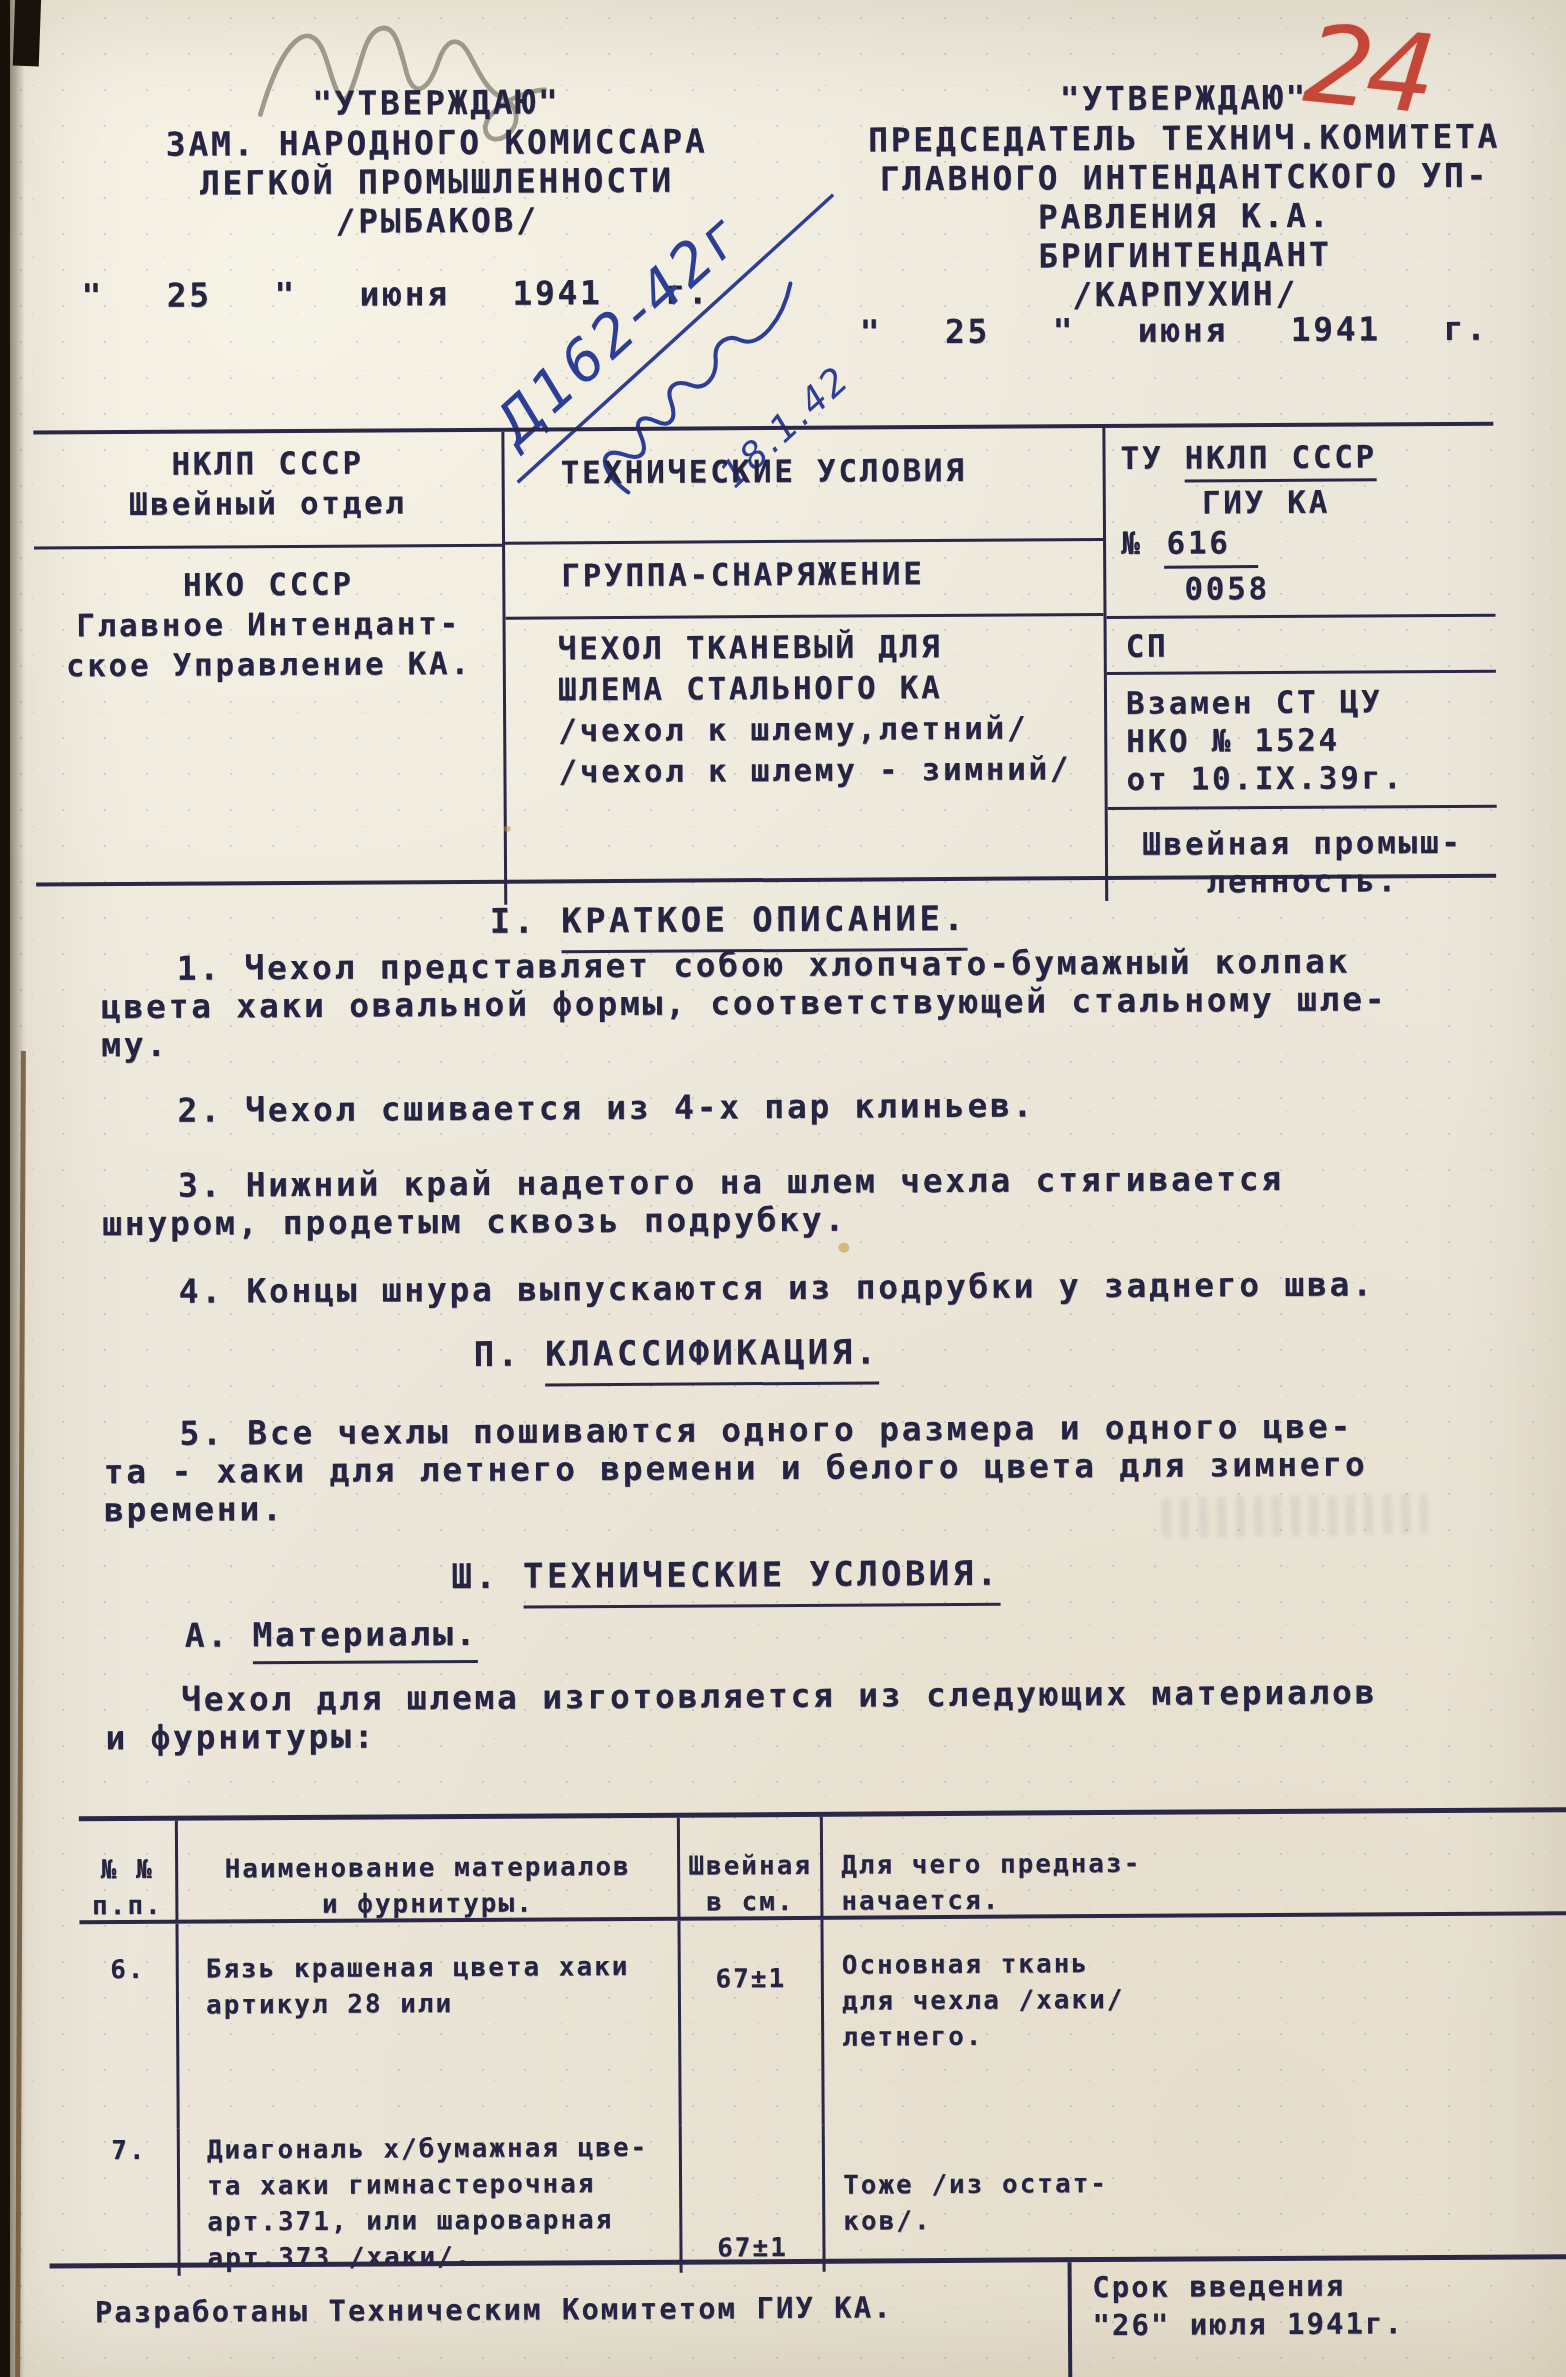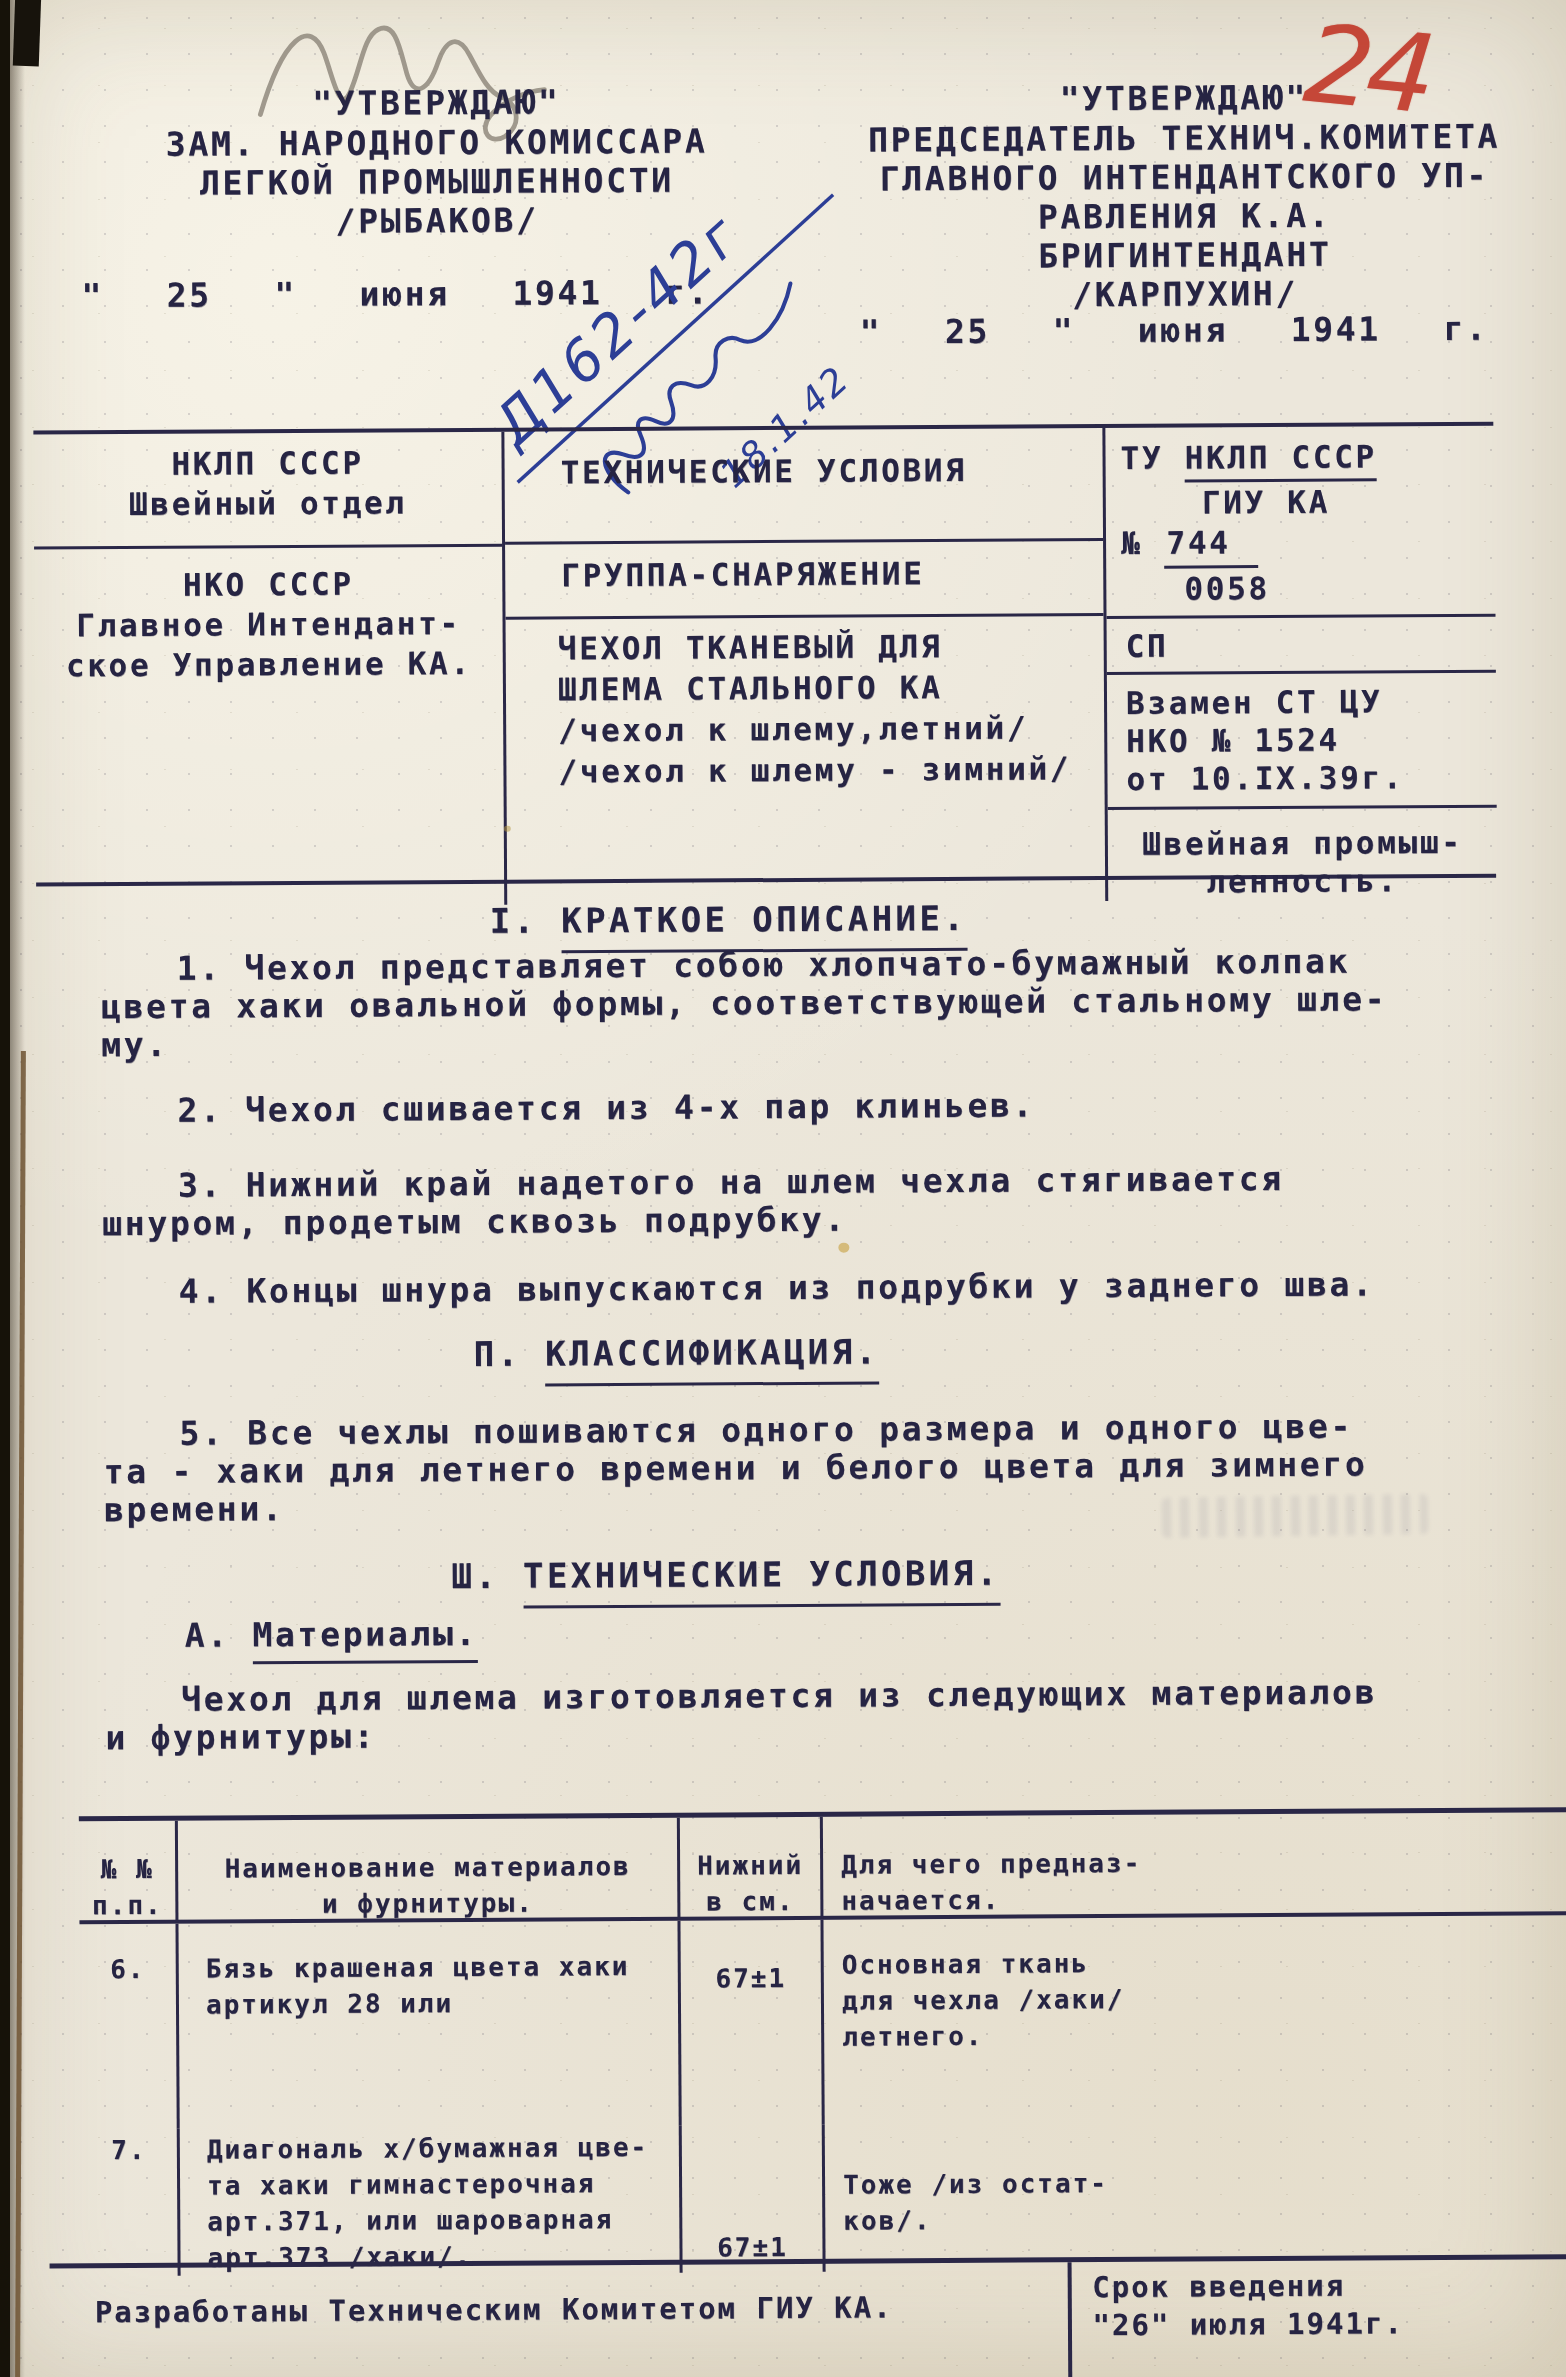--- a/index.html
+++ b/index.html
@@ -164,21 +164,21 @@
         <div class="c2b">ГРУППА-СНАРЯЖЕНИЕ</div>
         <div class="c2c pre">ЧЕХОЛ ТКАНЕВЫЙ ДЛЯ
 ШЛЕМА СТАЛЬНОГО КА
 /чехол к шлему,летний/
 /чехол к шлему - зимний/</div>
       </div>
       <div class="ht-col ht-col3">
         <div class="c3-block1">
           <div><span>ТУ </span><span class="u-org">НКЛП СССР</span></div>
           <div class="giu-line">ГИУ КА</div>
-          <div><span>№ </span><span class="u-997">744</span></div>
+          <div><span>№ </span><span class="u-997">616</span></div>
           <div class="code-line">0058</div>
         </div>
         <div class="c3-sp">СП</div>
         <div class="c3-repl pre">Взамен СТ ЦУ
 НКО № 1524
 от 10.IX.39г.</div>
         <div class="c3-ind pre">Швейная промыш-
 ленность.</div>
       </div>
     </div>
@@ -210,21 +210,21 @@
     </div>
     <div class="abs para pre tw" style="top:1677px;">Чехол для шлема изготовляется из следующих материалов
 и фурнитуры:</div>
 
     <div class="mt tw">
       <div class="mt-row mt-head">
         <div class="mt-cell pre">№ №
 п.п.</div>
         <div class="mt-cell pre">Наименование материалов
 и фурнитуры.</div>
-        <div class="mt-cell pre">Нижний
+        <div class="mt-cell pre">Швейная
 в см.</div>
         <div class="mt-cell h-purpose pre">Для чего предназ-
 начается.</div>
       </div>
       <div class="mt-row row6">
         <div class="mt-cell cell-num">6.</div>
         <div class="mt-cell cell-name pre">Бязь крашеная цвета хаки
 артикул 28 или</div>
         <div class="mt-cell cell-width">67±1</div>
         <div class="mt-cell cell-purpose pre">Основная ткань

